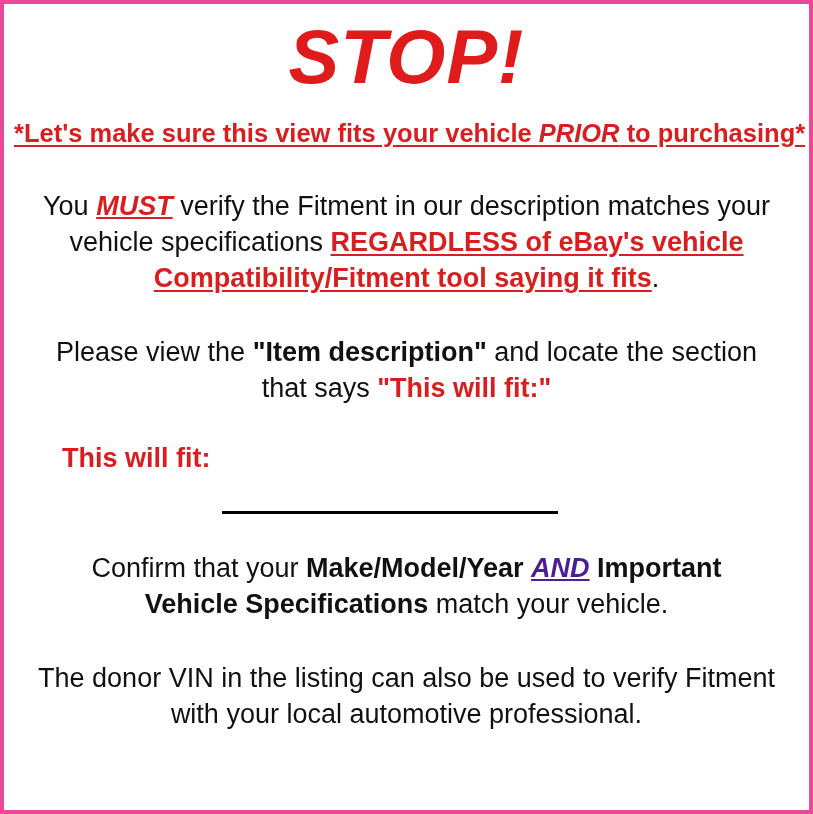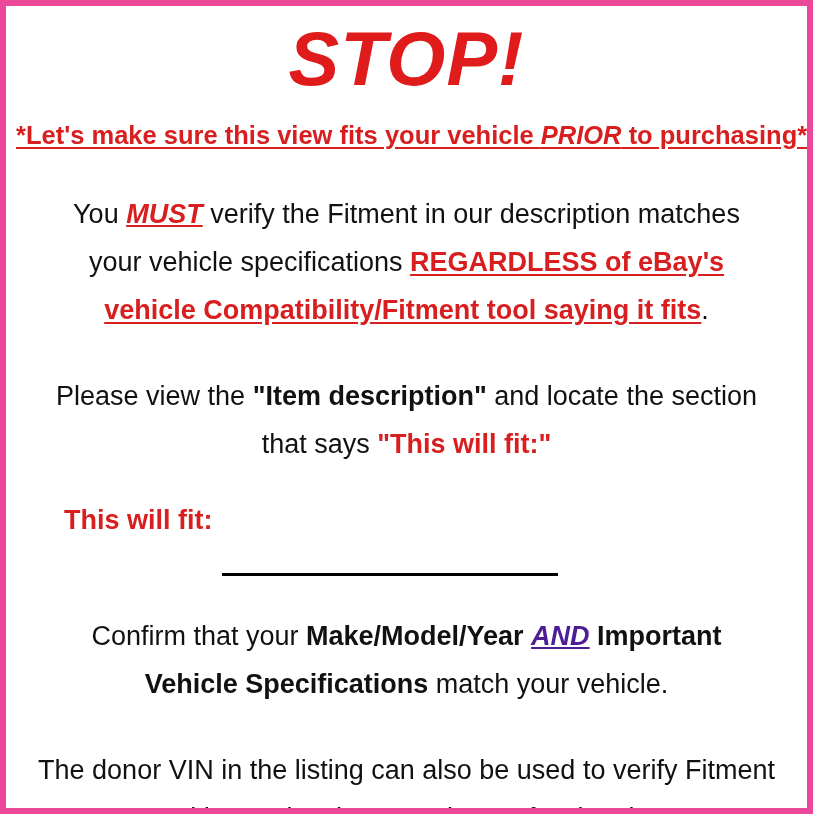--- a/index.html
+++ b/index.html
@@ -6,21 +6,21 @@
     margin: 0;
     padding: 0;
     background: #ffffff;
   }
   #notice-card {
     position: relative;
     width: 813px;
     height: 814px;
     box-sizing: border-box;
     background: #ffffff;
-    border: 6px solid #ec4899;
+    border: 4px solid #ec4899;
     font-family: "Liberation Sans", sans-serif;
     overflow: hidden;
   }
   .inner {
     box-sizing: border-box;
     width: 100%;
     height: 100%;
     padding: 0 10px;
     text-align: center;
   }
@@ -47,21 +47,21 @@
     text-underline-offset: 3px;
     white-space: nowrap;
   }
   .subtitle .ital { font-style: italic; }
 
   
   .para {
     margin: 0;
     color: #111111;
     font-size: 27px;
-    line-height: 48px;
+    line-height: 36px;
     font-weight: normal;
   }
   .p-must      { margin-top: 40px; padding: 0 28px; }
   .p-view      { margin-top: 38px; padding: 0 18px; }
   .p-confirm   { margin-top: 32px; padding: 0 30px; }
   .p-vin       { margin-top: 38px; padding: 0 18px; }
 
   .bold  { font-weight: bold; }
   .redb  { color: #d81e1e; font-weight: bold; }
   .must {

